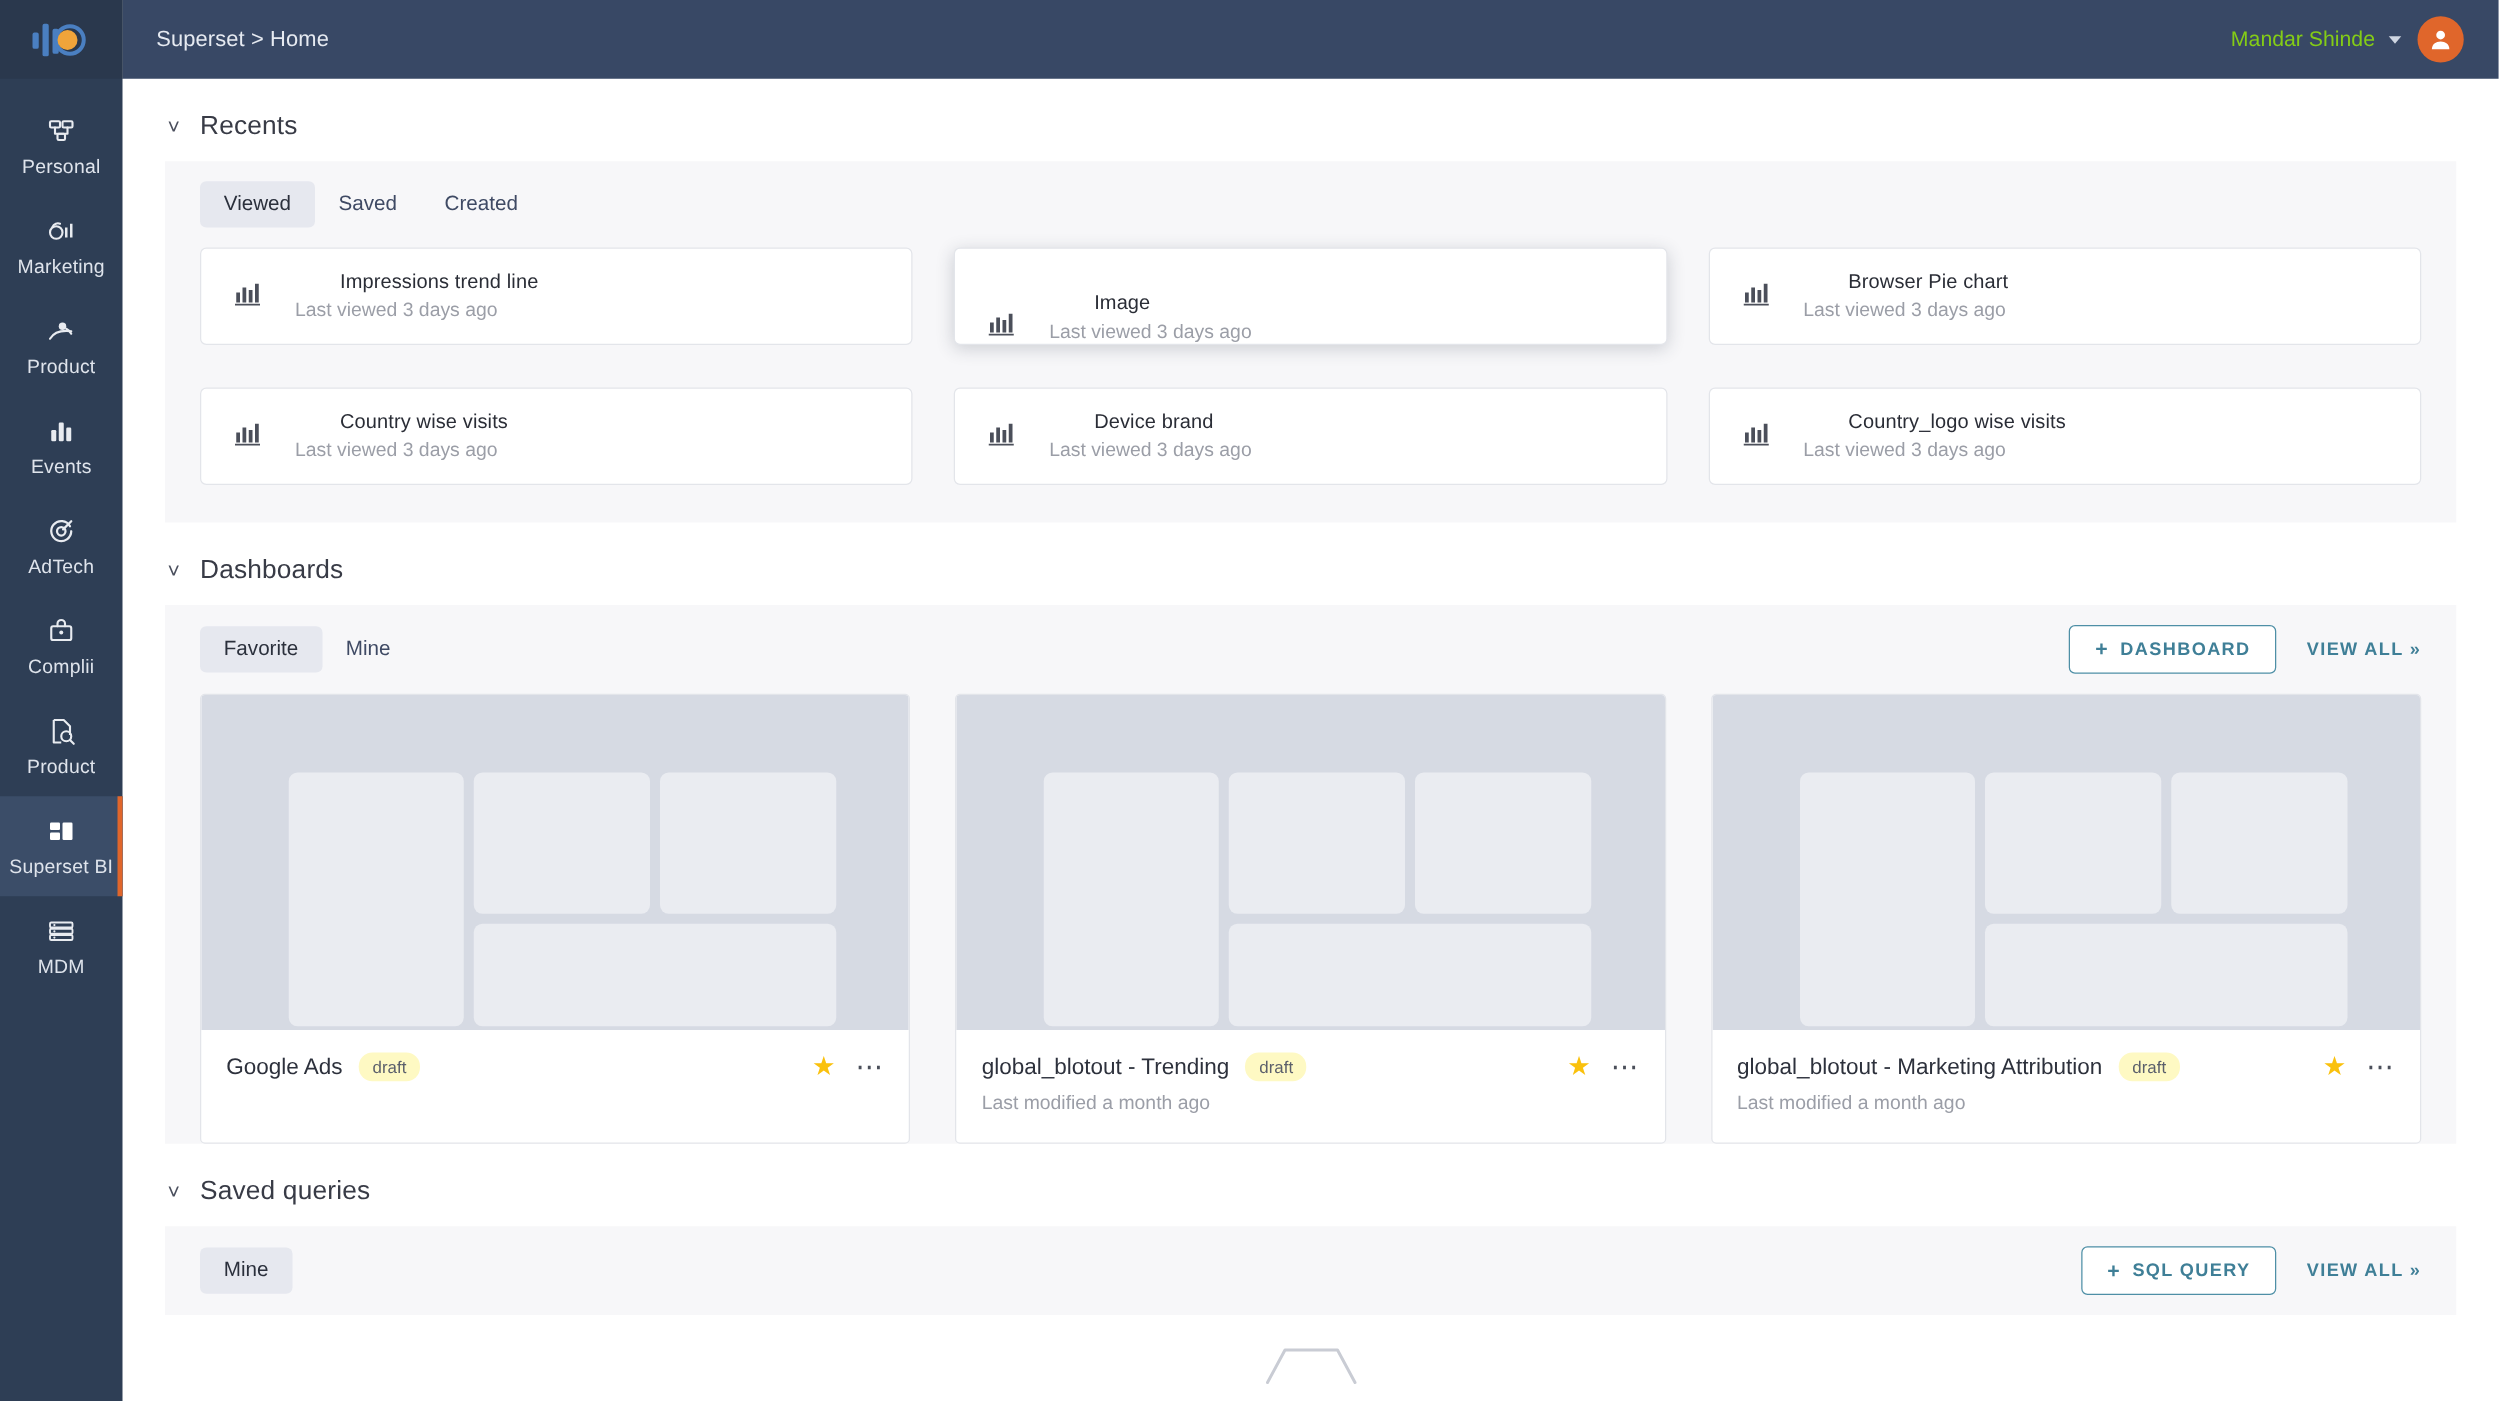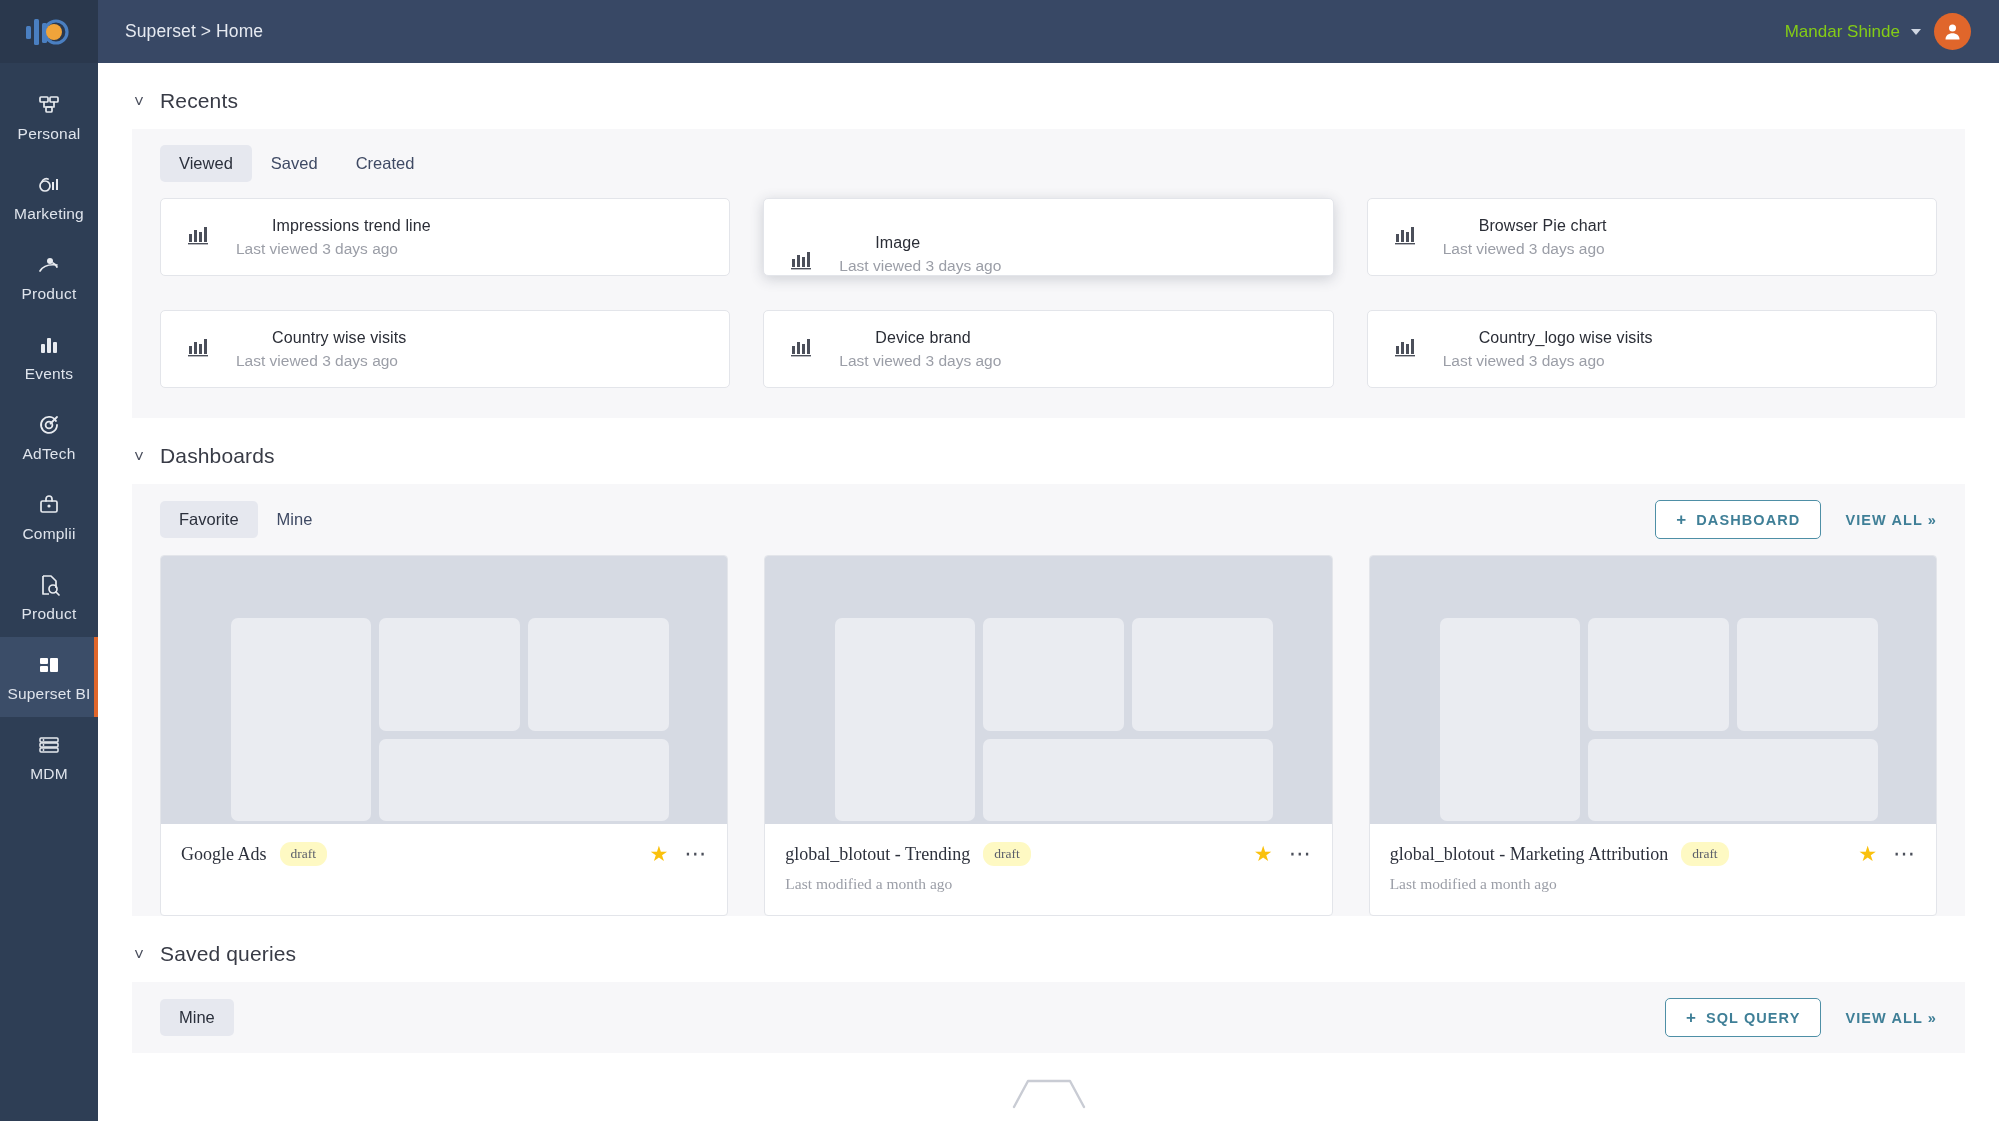--- a/index.html
+++ b/index.html
@@ -139,21 +139,20 @@
   .rcard .bars { flex: 0 0 22px; }
   .rcard-text { display: flex; flex-direction: column; gap: 5px; }
   .rcard-title { font-size: 16px; font-weight: normal; color: #2a2d36; letter-spacing: .1px; margin-left: 36px; }
   .rcard-sub { font-size: 15.5px; color: #9b9ea7; }
 
   
   .dash-grid {
     display: grid; grid-template-columns: repeat(3, 1fr);
     gap: 0 36px;
     padding: 0 28px 0 28px;
-    font-family: Liberation Serif, serif;
   }
   .dcard {
     background: #ffffff;
     border: 1px solid #e3e5ea;
     border-radius: 4px;
     overflow: hidden;
     cursor: pointer;
   }
   .thumb {
     height: 268px; background: #d6dae3;

